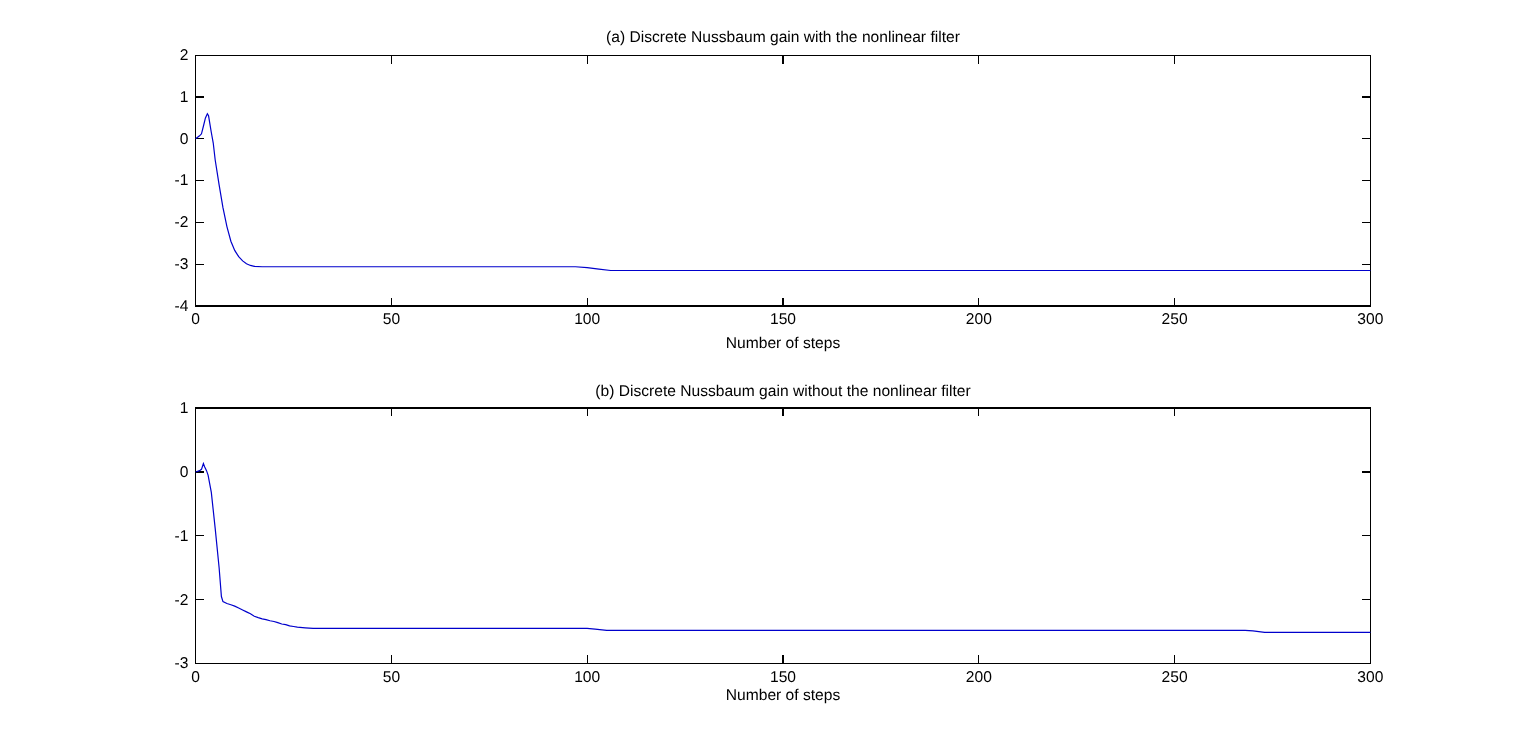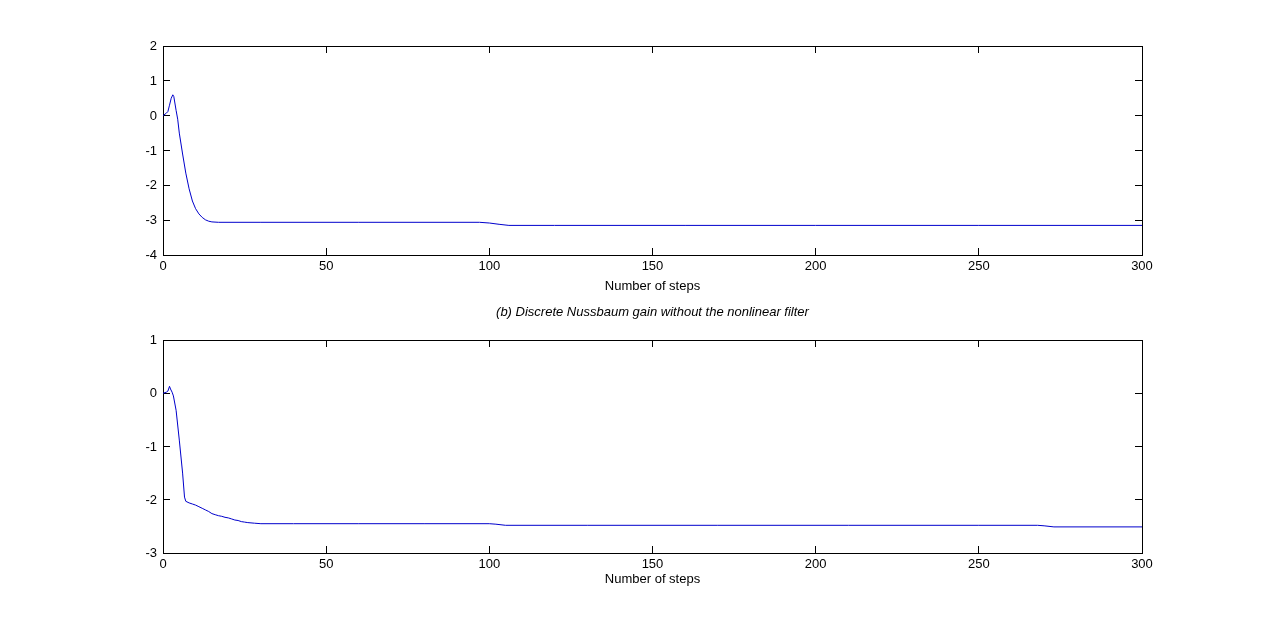--- a/index.html
+++ b/index.html
@@ -113,17 +113,18 @@
       <text x="157" y="450.5" text-anchor="end" font-size="13" fill="#000">-1</text>
       <line x1="163" y1="499.75" x2="170" y2="499.75" stroke="#000000" shape-rendering="crispEdges"></line>
       <line x1="1142" y1="499.75" x2="1135" y2="499.75" stroke="#000000" shape-rendering="crispEdges"></line>
       <text x="157" y="503.75" text-anchor="end" font-size="13" fill="#000">-2</text>
       <line x1="163" y1="553" x2="170" y2="553" stroke="#000000" shape-rendering="crispEdges"></line>
       <line x1="1142" y1="553" x2="1135" y2="553" stroke="#000000" shape-rendering="crispEdges"></line>
       <text x="157" y="557" text-anchor="end" font-size="13" fill="#000">-3</text>
       <polyline points="163.0,393.3 166.3,392.2 167.9,391.1 169.5,386.3 170.5,389.0 172.1,392.2 173.4,395.9 176.1,410.3 179.3,440.1 182.6,473.1 184.5,497.1 185.8,501.3 189.1,502.9 192.4,504.0 195.6,505.1 198.9,506.7 202.2,508.3 205.4,509.9 208.7,511.5 211.9,513.6 215.2,514.7 218.5,515.7 221.7,516.3 225.0,517.3 228.3,517.9 231.5,518.9 234.8,520.0 238.1,520.5 241.3,521.6 244.6,522.1 247.8,522.6 254.4,523.2 260.9,523.7 293.5,523.7 358.8,523.7 424.1,523.7 489.3,523.7 495.9,524.2 505.6,525.3 587.2,525.3 717.8,525.3 848.3,525.3 978.8,525.3 1037.6,525.3 1044.1,525.8 1053.9,526.9 1142.0,526.9" fill="none" stroke="#0000CC" stroke-width="1"></polyline>
     </svg>
 
+  <div class="chart-title" style="top:24px;">(a)  Discrete Nussbaum gain with the nonlinear filter</div>
   <div class="chart-xlabel" style="top:279px;">Number of steps</div>
 
-  <div class="chart-title" style="top:305px;font-style:italic;">(b)  Discrete Nussbaum gain without the nonlinear filter</div>
+  <div class="chart-title" style="top:319px;">(b)  Discrete Nussbaum gain without the nonlinear filter</div>
   <div class="chart-xlabel" style="top:572px;">Number of steps</div>
 </div>
 
 </body></html>

